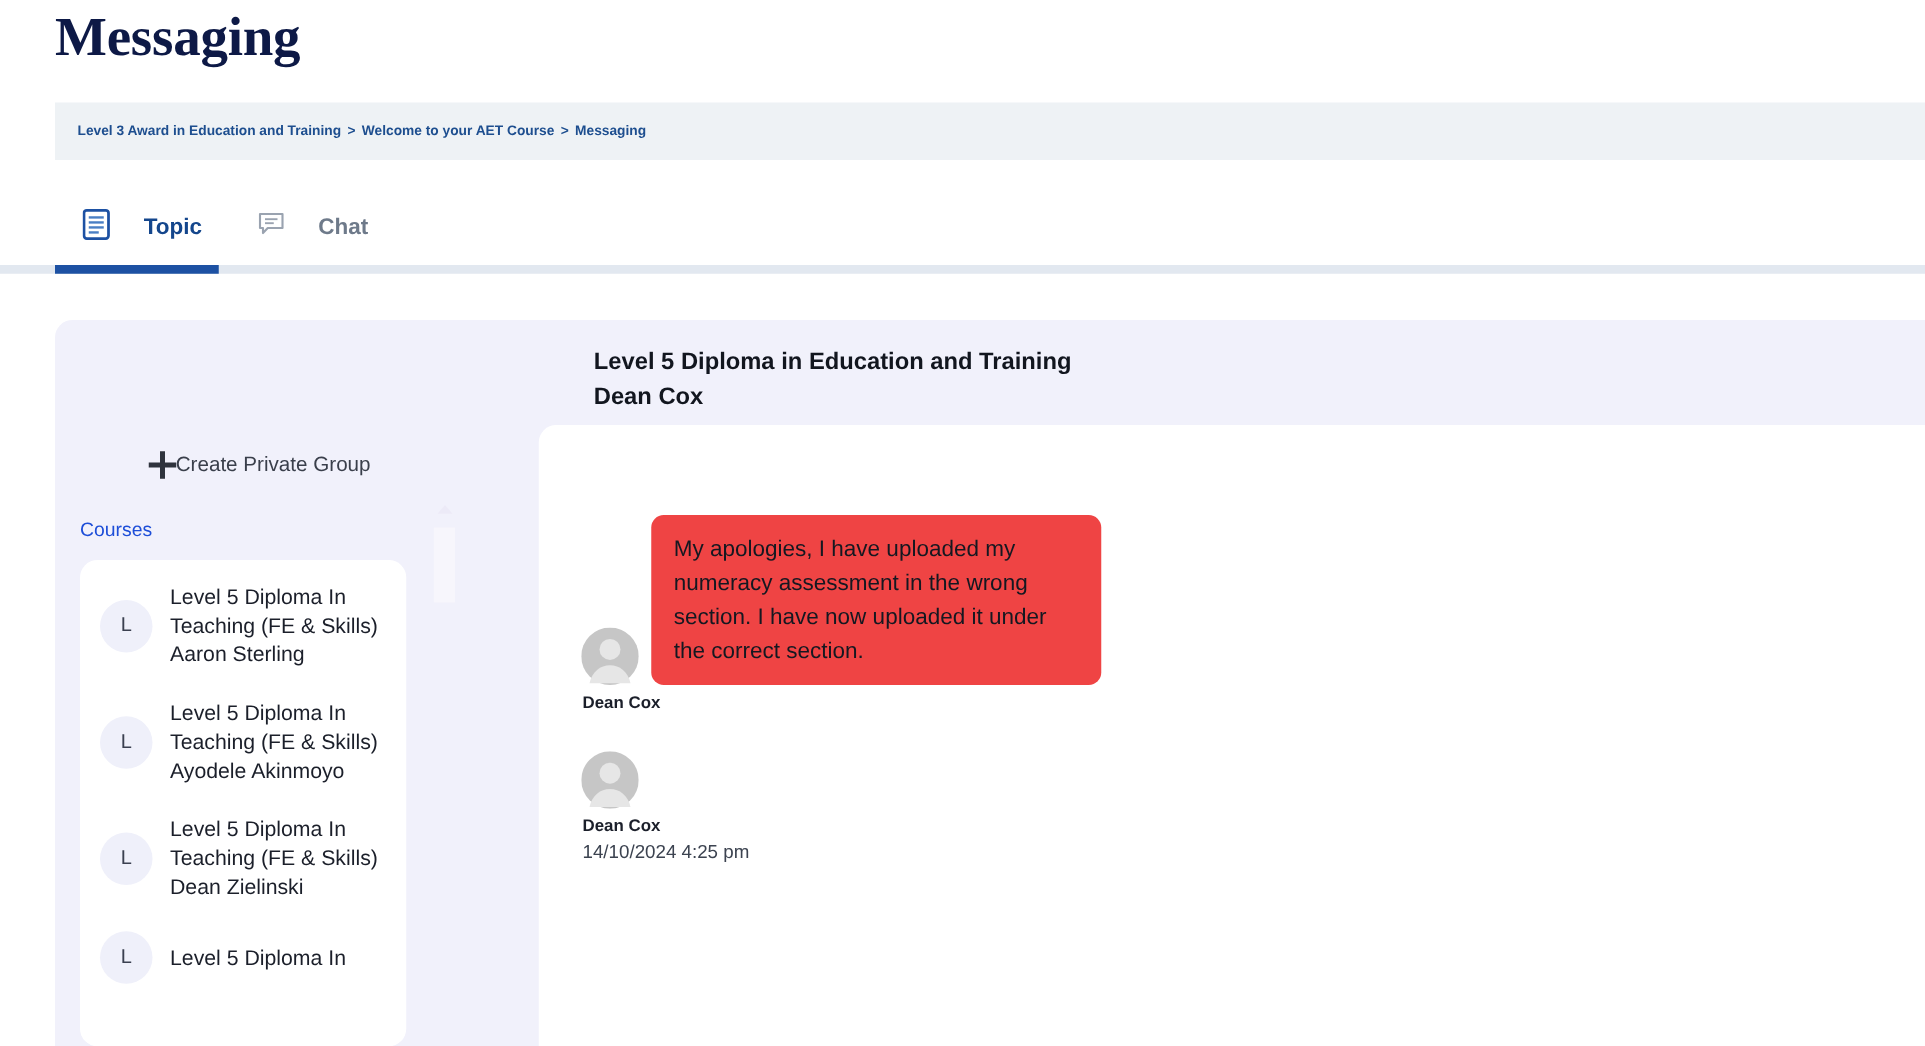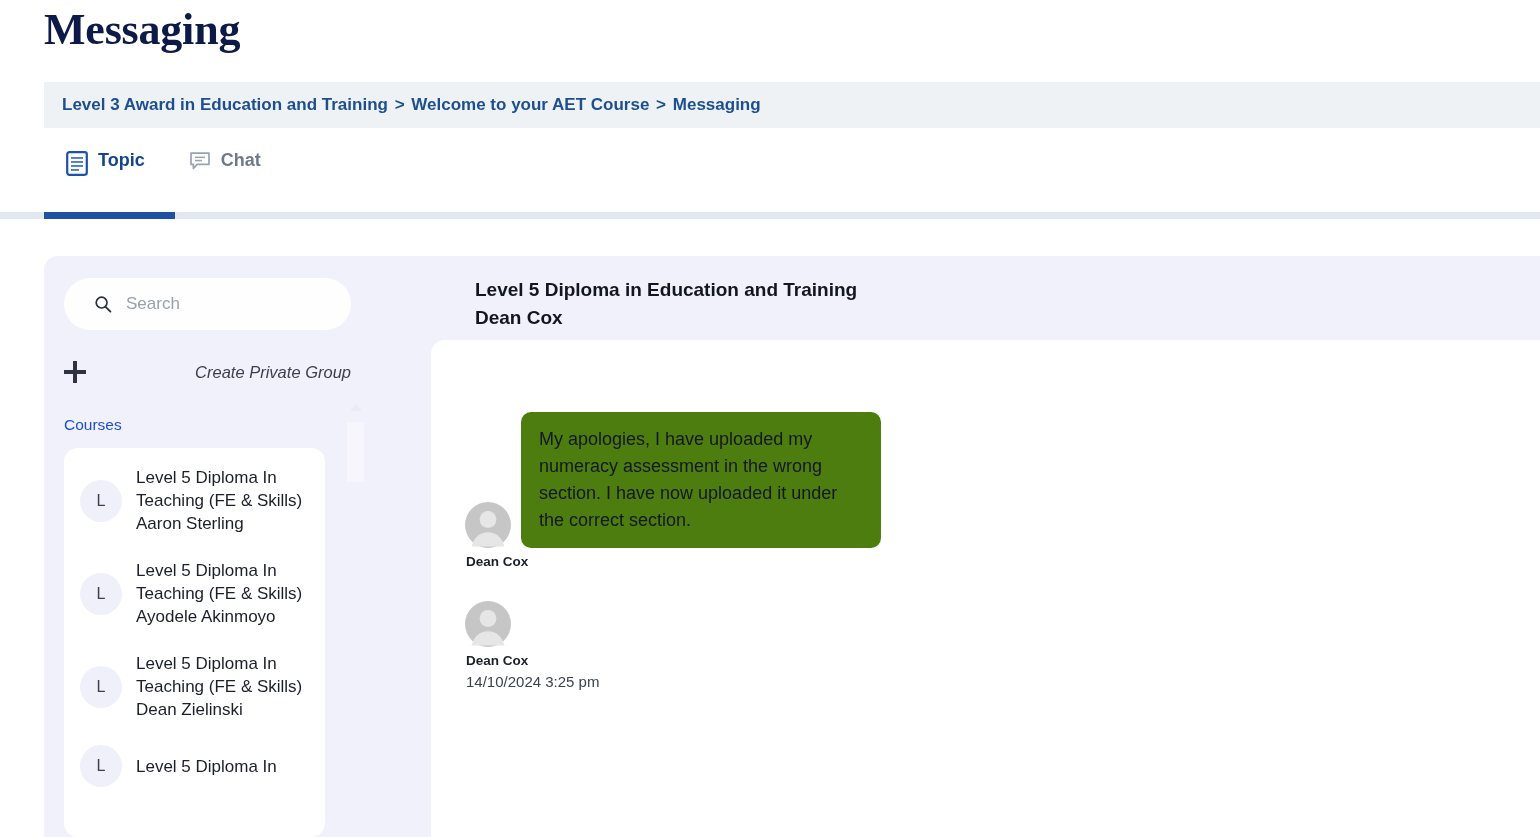--- a/index.html
+++ b/index.html
@@ -25,36 +25,36 @@
 
   
   .breadcrumb-bar {
     position: absolute; left: 44px; top: 82px;
     width: 1496px; height: 46px;
     background: #eef2f5;
     display: flex; align-items: center;
   }
   .breadcrumb {
     padding-left: 18px;
-    font-size: 17px;
+    font-size: 11px;
     font-weight: 700;
     color: #1d4e8f;
     white-space: nowrap;
   }
   .breadcrumb .crumb { color:#1d4e8f; text-decoration: none; }
   .breadcrumb .sep { color:#1d4e8f; font-weight:700; margin:0 2px; }
 
   
   .tabs {
     position: absolute; left: 44px; top: 150px;
     height: 62px;
     display: flex; align-items: center;
   }
   .tab {
-    display:flex; align-items:flex-start; gap:10px;
+    display:flex; align-items:center; gap:27px;
     height: 62px; padding: 0 22px 0 22px;
     cursor: pointer; user-select: none;
   }
   .tab .tab-label { font-size: 18px; font-weight: 700; }
   .tab.active .tab-label { color: #14468c; }
   .tab.inactive .tab-label { color: #6e7a8a; }
 
   .tab-underline-track {
     position:absolute; left:0; top:212px;
     width:1540px; height:7px; background:#e2e8f0;
@@ -89,22 +89,22 @@
   .search-input {
     border:none; outline:none; background:transparent;
     font-family:"Liberation Sans", sans-serif;
     font-size: 17px; color:#2b2f3a; width: 200px;
   }
   .search-input::placeholder { color:#9aa0ab; }
 
   .create-group {
     position:absolute; left:20px; top:96px;
     width: 287px; height: 40px;
-    display:flex; align-items:center; justify-content:space-between;
-    cursor:pointer;font-style:italic;
+    display:flex; align-items:center; justify-content:center;
+    cursor:pointer;
   }
   .plus-icon { width:22px; height:22px; position:relative; flex:none; }
   .plus-icon:before, .plus-icon:after {
     content:""; position:absolute; background:#2f333d;
   }
   .plus-icon:before { left:0; top:9px; width:22px; height:4px; }
   .plus-icon:after { top:0; left:9px; width:4px; height:22px; }
   .create-group-label { font-size:16.5px; color:#3a3f4b; }
 
   .courses-label {
@@ -173,21 +173,21 @@
     overflow:hidden;
   }
 
   .msg {
     position:absolute; left:34px;
     display:block;
   }
   .msg-row { display:flex; align-items:flex-end; gap:10px; }
   .avatar-icon { width:46px; height:46px; flex:none; display:block; }
   .bubble {
-    background:#4d7c0f;
+    background:#ef4444;
     border-radius: 10px;
     padding: 14px 18px 14px 18px;
     max-width: 360px;
     font-size:18px; line-height:27px; color:#141821;
   }
   .msg-name {
     margin-top:6px; margin-left:1px;
     font-size:13.5px; font-weight:700; color:#1b1f2a;
   }
   .msg-time {
@@ -236,29 +236,20 @@
       <span class="tab-label">Chat</span>
     </div>
   </div>
   <div class="tab-underline-track"></div>
   <div class="tab-underline-active"></div>
 
   <div class="main-panel">
 
     <div class="sidebar">
 
-      <div class="search-wrap">
-        <span class="search-icon">
-          <svg width="18" height="18" viewBox="0 0 18 18">
-            <circle cx="7.6" cy="7.6" r="5.4" fill="none" stroke="#2b2f3a" stroke-width="1.7"></circle>
-            <line x1="11.6" y1="11.8" x2="16.4" y2="16.6" stroke="#2b2f3a" stroke-width="1.8" stroke-linecap="round"></line>
-          </svg>
-        </span>
-        <input class="search-input" type="text" placeholder="Search" style="">
-      </div>
 
       <div class="create-group">
         <span class="plus-icon"></span>
         <span class="create-group-label">Create Private Group</span>
       </div>
 
       <div class="courses-label">Courses</div>
 
       <div class="side-scroll">
         <div class="arrow"></div>
@@ -322,20 +313,20 @@
           <div class="msg-row">
             <span class="avatar-icon">
               <svg width="46" height="46" viewBox="0 0 46 46">
                 <circle cx="23" cy="23" r="23" fill="#c6c6c6"></circle>
                 <circle cx="23" cy="17.5" r="8.4" fill="#e6e6e6"></circle>
                 <path d="M6.6 44.5c2.1-9.2 8.6-14.3 16.4-14.3s14.3 5.1 16.4 14.3z" fill="#e6e6e6"></path>
               </svg>
             </span>
           </div>
           <div class="msg-name">Dean Cox</div>
-          <div class="msg-time">14/10/2024 3:25 pm</div>
+          <div class="msg-time">14/10/2024 4:25 pm</div>
         </div>
 
       </div>
     </div>
 
   </div>
 </div>
 
 </body></html>

